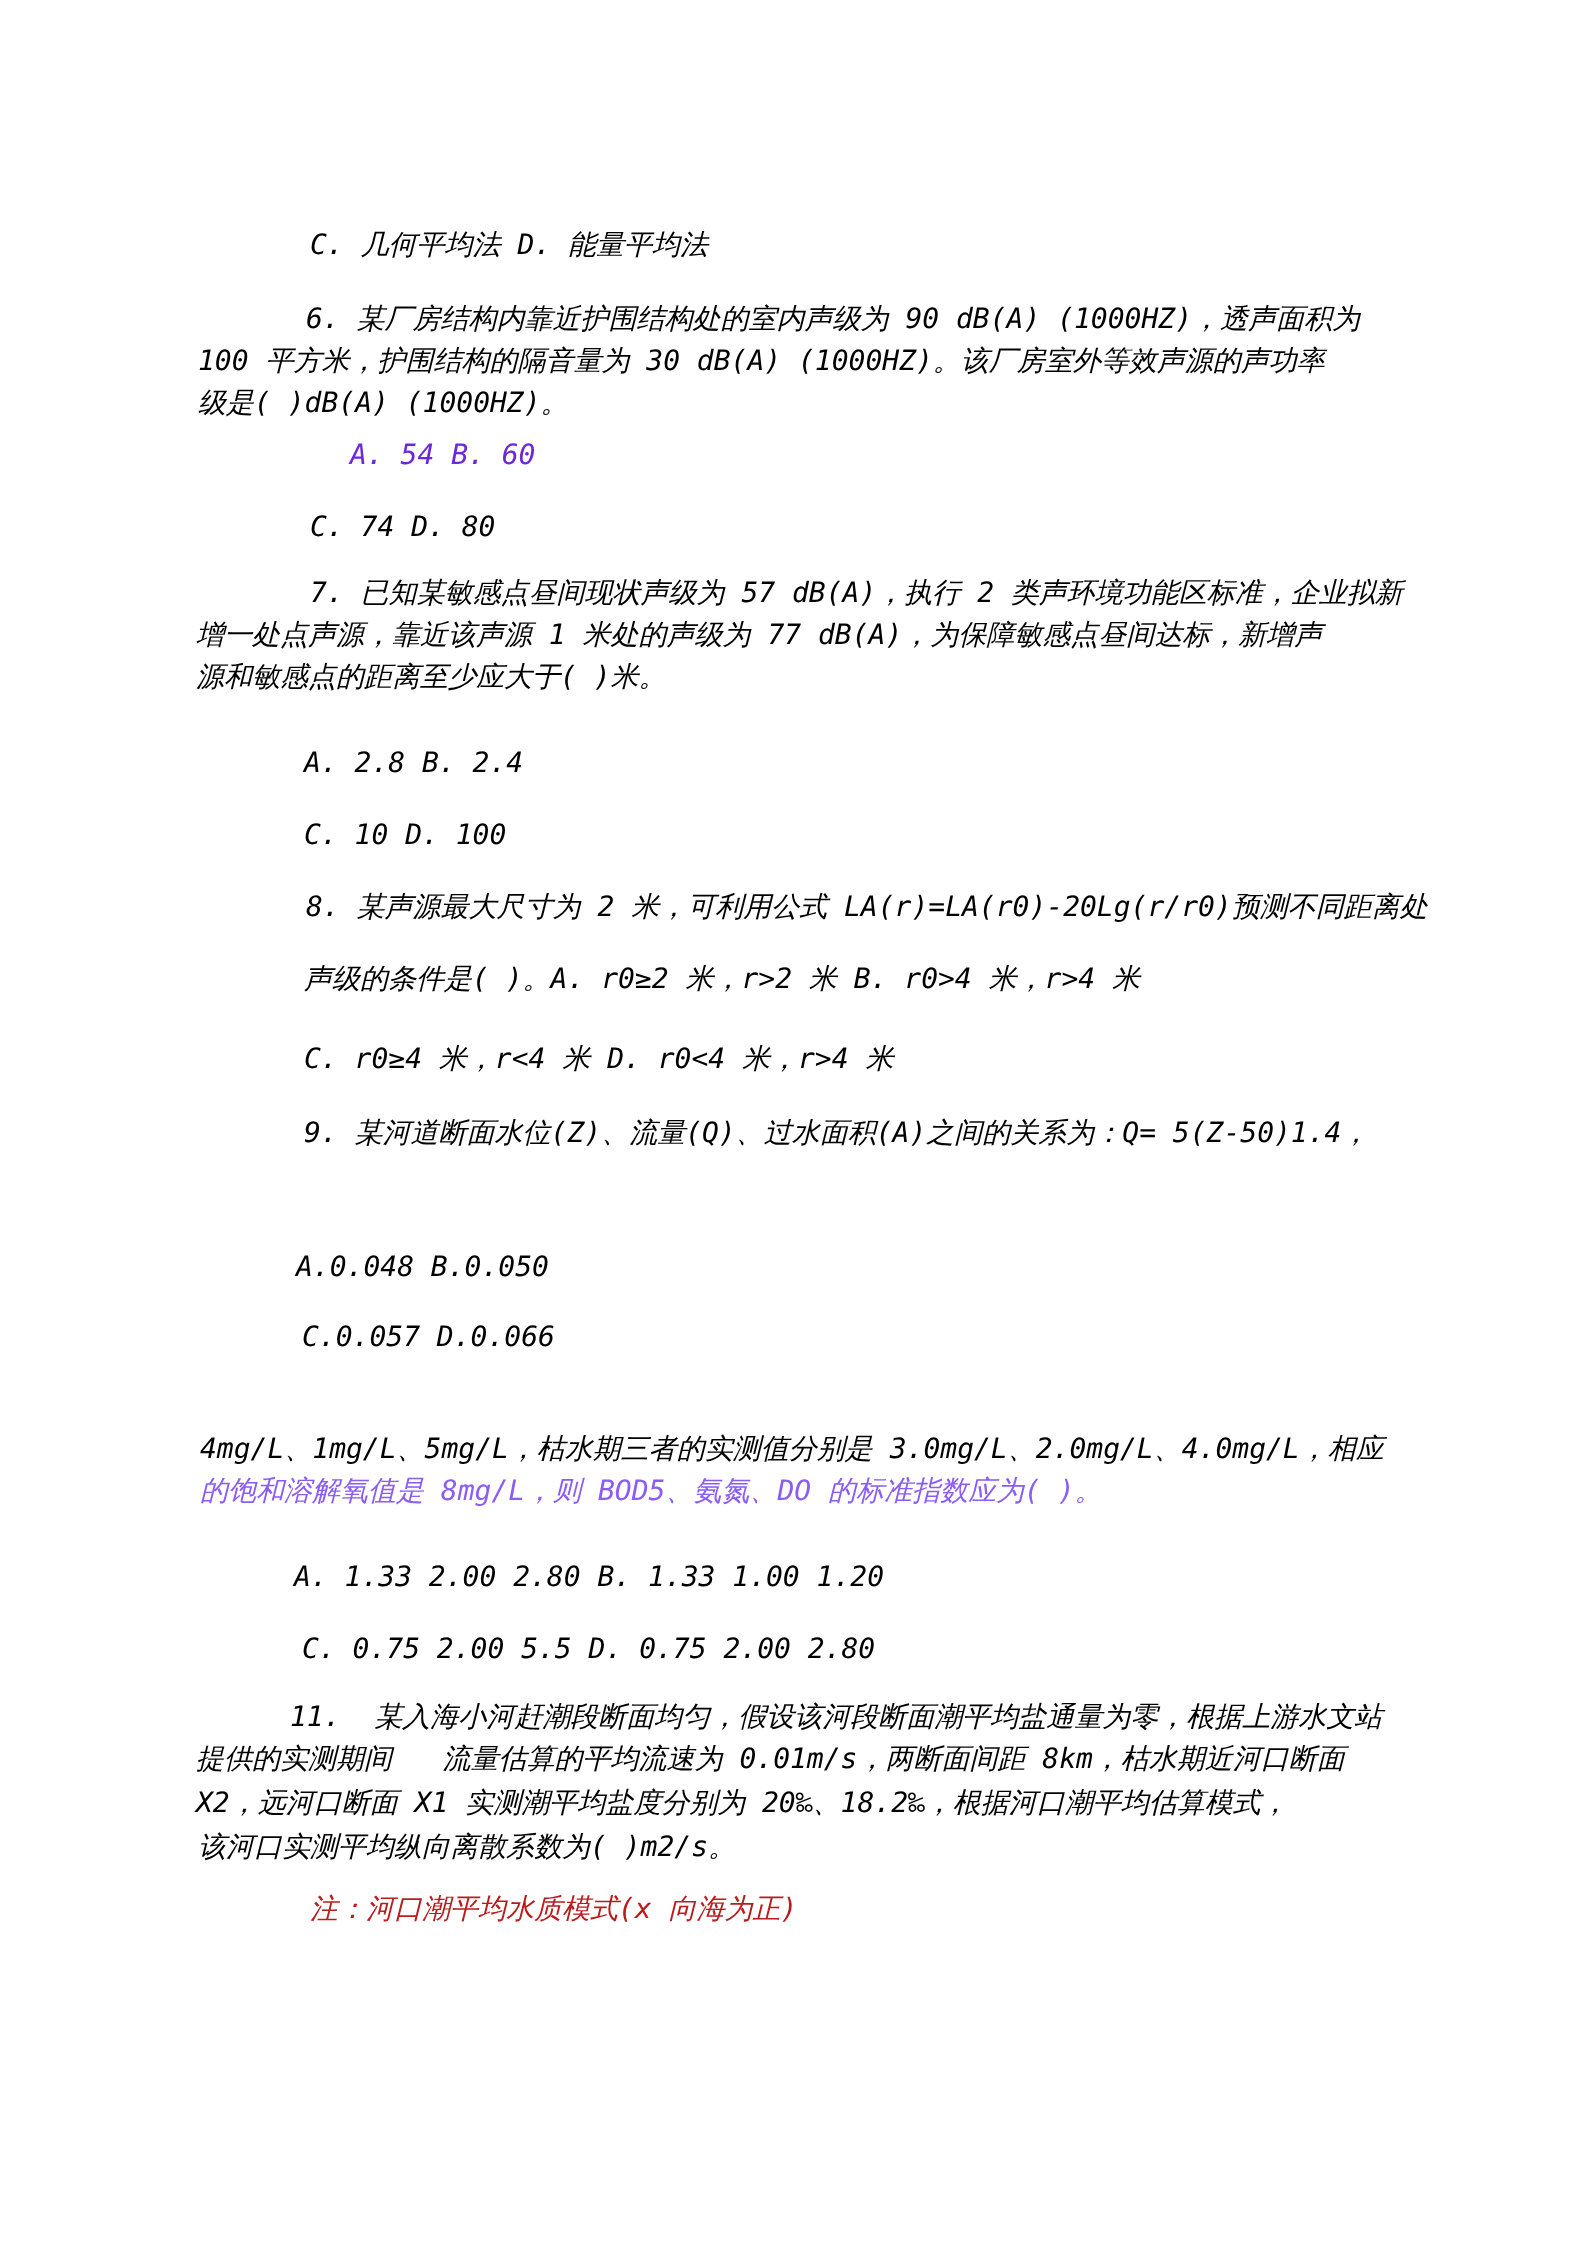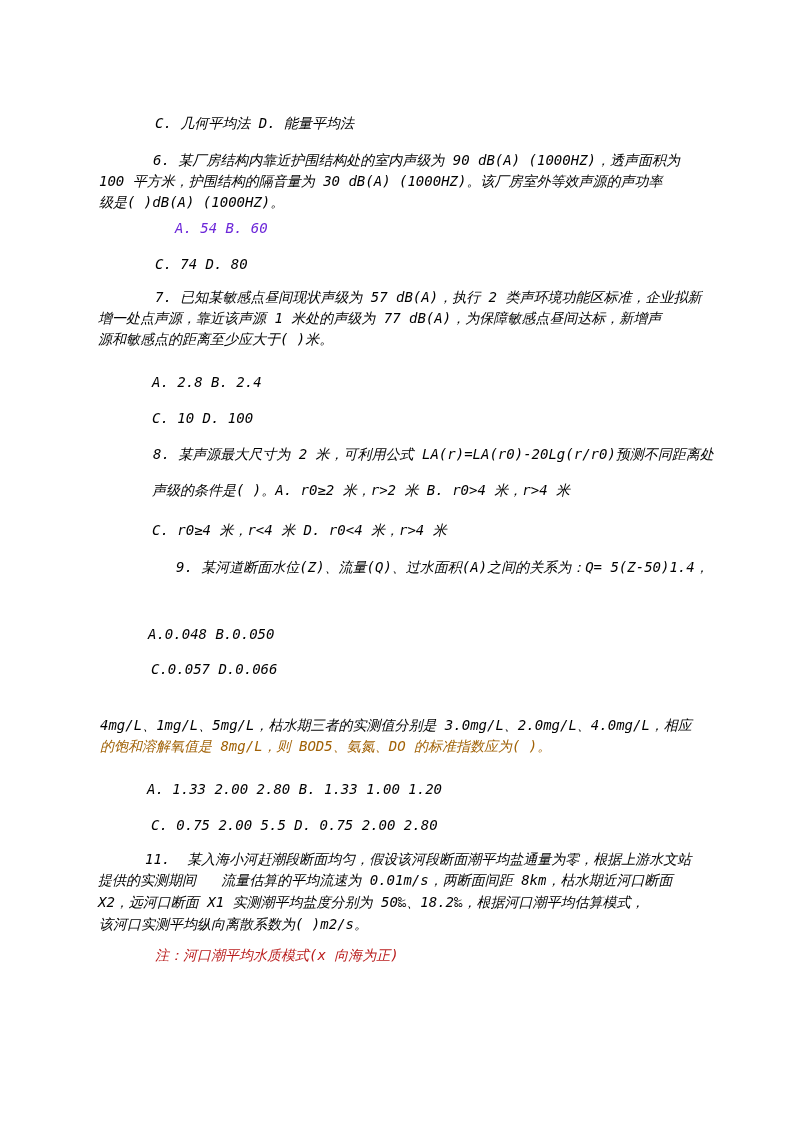--- a/index.html
+++ b/index.html
@@ -37,25 +37,25 @@
     <div class="doc-line" style="left: 147px; top: 220px; color: #6d28d9; margin-left: 28px;">A. 54 B. 60</div>
     <div class="doc-line" style="left: 155px; top: 256px; color: rgb(0, 0, 0);">C. 74 D. 80</div>
     <div class="doc-line" style="left: 155px; top: 289px; color: rgb(0, 0, 0);">7. 已知某敏感点昼间现状声级为 57 dB(A)，执行 2 类声环境功能区标准，企业拟新</div>
     <div class="doc-line" style="left: 98px; top: 310px; color: rgb(0, 0, 0);">增一处点声源，靠近该声源 1 米处的声级为 77 dB(A)，为保障敏感点昼间达标，新增声</div>
     <div class="doc-line" style="left: 98px; top: 331px; color: rgb(0, 0, 0);">源和敏感点的距离至少应大于( )米。</div>
     <div class="doc-line" style="left: 152px; top: 374px; color: rgb(0, 0, 0);">A. 2.8 B. 2.4</div>
     <div class="doc-line" style="left: 152px; top: 410px; color: rgb(0, 0, 0);">C. 10 D. 100</div>
     <div class="doc-line" style="left: 153px; top: 446px; color: rgb(0, 0, 0);">8. 某声源最大尺寸为 2 米，可利用公式 LA(r)=LA(r0)-20Lg(r/r0)预测不同距离处</div>
     <div class="doc-line" style="left: 152px; top: 482px; color: rgb(0, 0, 0);">声级的条件是( )。A. r0≥2 米，r&gt;2 米 B. r0&gt;4 米，r&gt;4 米</div>
     <div class="doc-line" style="left: 152px; top: 522px; color: rgb(0, 0, 0);">C. r0≥4 米，r&lt;4 米 D. r0&lt;4 米，r&gt;4 米</div>
-    <div class="doc-line" style="left: 152px; top: 559px; color: rgb(0, 0, 0); margin-left: 24px;">9. 某河道断面水位(Z)、流量(Q)、过水面积(A)之间的关系为：Q= 5(Z-50)1.4，</div>
+    <div class="doc-line" style="left: 152px; top: 559px; color: rgb(0, 0, 0);">9. 某河道断面水位(Z)、流量(Q)、过水面积(A)之间的关系为：Q= 5(Z-50)1.4，</div>
     <div class="doc-line" style="left: 148px; top: 626px; color: rgb(0, 0, 0); text-align: right;">A.0.048 B.0.050</div>
     <div class="doc-line" style="left: 151px; top: 661px; color: rgb(0, 0, 0);">C.0.057 D.0.066</div>
     <div class="doc-line" style="left: 100px; top: 717px; color: rgb(0, 0, 0);">4mg/L、1mg/L、5mg/L，枯水期三者的实测值分别是 3.0mg/L、2.0mg/L、4.0mg/L，相应</div>
-    <div class="doc-line" style="left: 100px; top: 738px; color: #a16207;">的饱和溶解氧值是 8mg/L，则 BOD5、氨氮、DO 的标准指数应为( )。</div>
+    <div class="doc-line" style="left: 100px; top: 738px; color: #8b5cf6;">的饱和溶解氧值是 8mg/L，则 BOD5、氨氮、DO 的标准指数应为( )。</div>
     <div class="doc-line" style="left: 147px; top: 781px; color: rgb(0, 0, 0);">A. 1.33 2.00 2.80 B. 1.33 1.00 1.20</div>
     <div class="doc-line" style="left: 151px; top: 817px; color: rgb(0, 0, 0);">C. 0.75 2.00 5.5 D. 0.75 2.00 2.80</div>
     <div class="doc-line" style="left: 145px; top: 851px; color: rgb(0, 0, 0);">11.  某入海小河赶潮段断面均匀，假设该河段断面潮平均盐通量为零，根据上游水文站</div>
     <div class="doc-line" style="left: 98px; top: 872px; color: rgb(0, 0, 0);">提供的实测期间   流量估算的平均流速为 0.01m/s，两断面间距 8km，枯水期近河口断面</div>
-    <div class="doc-line" style="left: 98px; top: 894px; color: rgb(0, 0, 0);">X2，远河口断面 X1 实测潮平均盐度分别为 50‰、18.2‰，根据河口潮平均估算模式，</div>
+    <div class="doc-line" style="left: 98px; top: 894px; color: rgb(0, 0, 0);">X2，远河口断面 X1 实测潮平均盐度分别为 20‰、18.2‰，根据河口潮平均估算模式，</div>
     <div class="doc-line" style="left: 99px; top: 916px; color: rgb(0, 0, 0);">该河口实测平均纵向离散系数为( )m2/s。</div>
     <div class="doc-line" style="left: 155px; top: 947px; color: #b91c1c;">注：河口潮平均水质模式(x 向海为正)</div>
   </div>
 
 </body></html>

